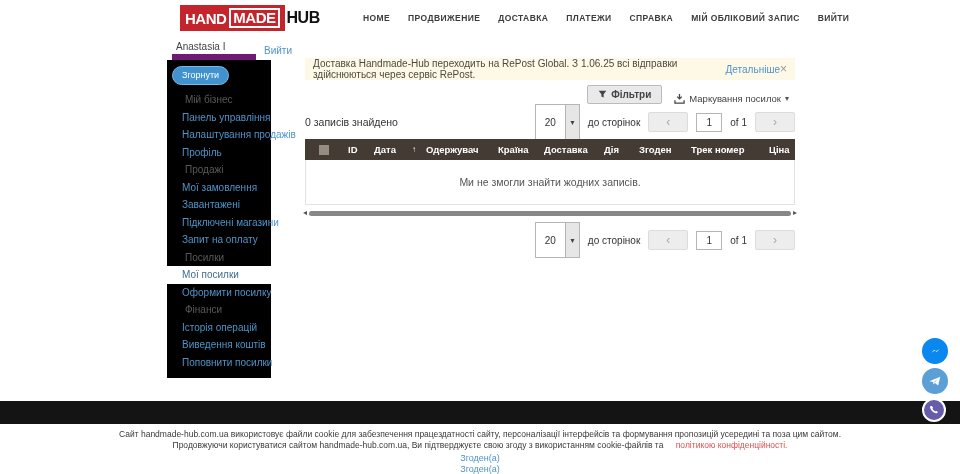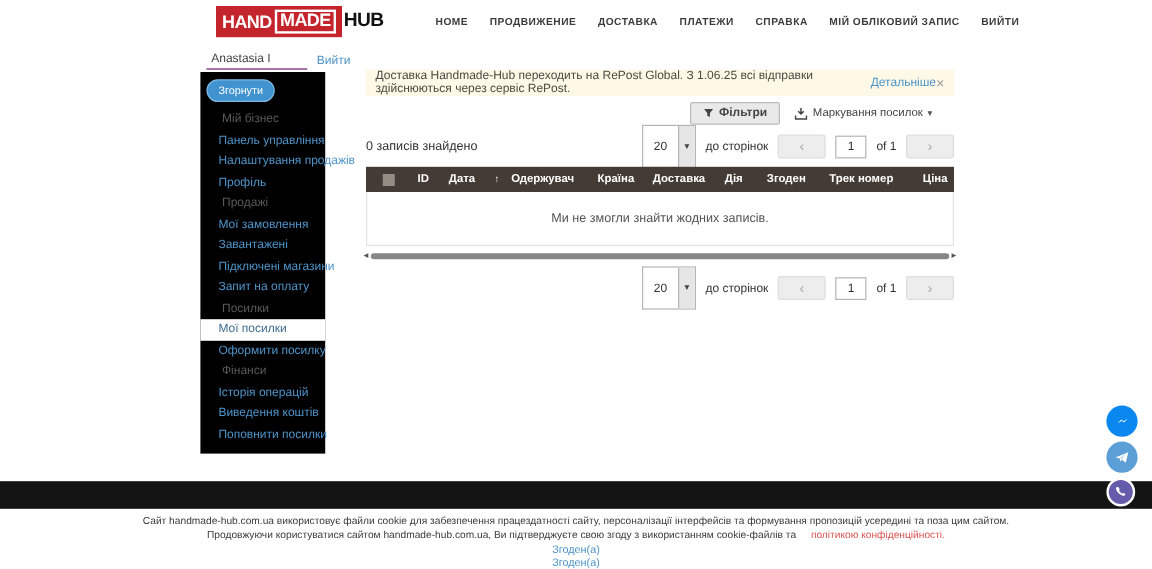--- a/index.html
+++ b/index.html
@@ -12,36 +12,36 @@
   .header { position:absolute; left:0; top:0; width:960px; height:36px; background:#fff; }
   .logo { position:absolute; left:180px; top:5px; display:flex; align-items:center; height:26px; cursor:pointer; }
   .logo-red { background:#c4242b; display:flex; align-items:center; gap:3px; padding:3px 5px; height:26px; }
   .logo-hand { color:#fff; font-weight:bold; font-size:15px; letter-spacing:-0.5px; }
   .logo-made { color:#fff; font-weight:bold; font-size:15px; letter-spacing:-0.5px; border:2px solid #fff; padding:0 2px; line-height:16px; }
   .logo-hub { color:#111; font-weight:bold; font-size:16px; letter-spacing:-0.5px; margin-left:2px; }
   .top-nav { position:absolute; left:363px; top:0; height:36px; display:flex; align-items:center; gap:18px; }
   .top-nav a { font-size:8.5px; font-weight:bold; color:#3c3c3c; text-decoration:none; letter-spacing:0.4px; white-space:nowrap; cursor:pointer;text-align:right; }
   
   .user-row { position:absolute; left:172px; top:42px; width:120px; height:16px; display:flex; align-items:center; }
-  .user-name { flex:1; font-size:10px; color:#444; border-bottom:1px solid #701a75; padding:1px 2px 2px 4px; }
+  .user-name { flex:1; font-size:10px; color:#444; border-bottom:7px solid #701a75; padding:1px 2px 2px 4px; }
   .user-logout { font-size:10px; color:#4e94c9; text-decoration:none; margin-left:8px; cursor:pointer; }
   
   .sidebar { position:absolute; left:167px; top:60px; width:104px; height:318px; background:#000000; }
   .collapse-btn { display:inline-block; margin:6px 0 6px 5px; background:#4193cf; color:#fff; font-size:9px;
     padding:3px 9px 4px 9px; border-radius:10px; border:1px solid #7db8e0; cursor:pointer; }
   .sb-section { display:block; height:17.5px; line-height:17.5px; padding-left:18px; font-size:10px; color:#5a5a5a; }
   .sb-item { display:block; height:17.5px; line-height:17.5px; padding-left:15px; font-size:10px; color:#4e94c9; text-decoration:none; cursor:pointer; white-space:nowrap; }
   .sb-item.active { background:#fff; color:#3f6d8e; }
   
   .banner { position:absolute; left:305px; top:58px; width:490px; height:22px; background:#fdf9e6;
     display:flex; align-items:center; padding:0 8px; font-size:10px; color:#4c4a40; }
   .banner a { color:#4e94c9; text-decoration:none; margin-left:6px; cursor:pointer;text-align:center; }
   .banner-close { margin-left:auto; color:#999; font-size:12px; cursor:pointer; }
   
-  .toolbar { position:absolute; left:287px; top:84px; width:490px; height:20px; display:flex; justify-content:flex-end; align-items:center; gap:12px; }
+  .toolbar { position:absolute; left:299px; top:84px; width:490px; height:20px; display:flex; justify-content:flex-end; align-items:flex-end; gap:12px; }
   .filter-btn { display:flex; align-items:center; gap:4px; background:#e9e9e9; border:1px solid #bbb; border-radius:2px;
     height:19px; padding:0 10px; font-size:10px; font-weight:bold; color:#444; cursor:pointer; }
   .marking { display:flex; align-items:center; gap:4px; font-size:9.5px; color:#444; cursor:pointer; }
   .caret { font-size:8px; color:#555; }
   
   .results-row { position:absolute; left:305px; top:110px; width:490px; height:24px; display:flex; align-items:center;gap:40px; }
   .results-count { font-size:10.5px; color:#333; }
   .pagination { display:flex; align-items:center; margin-left:auto; gap:8px; }
   .pagination2 { position:absolute; left:305px; top:222px; width:490px; display:flex; justify-content:flex-end; align-items:center; gap:8px; }
   .pp-select { display:flex; height:36px; border:1px solid #b5b5b5; background:#fff; cursor:pointer; }

